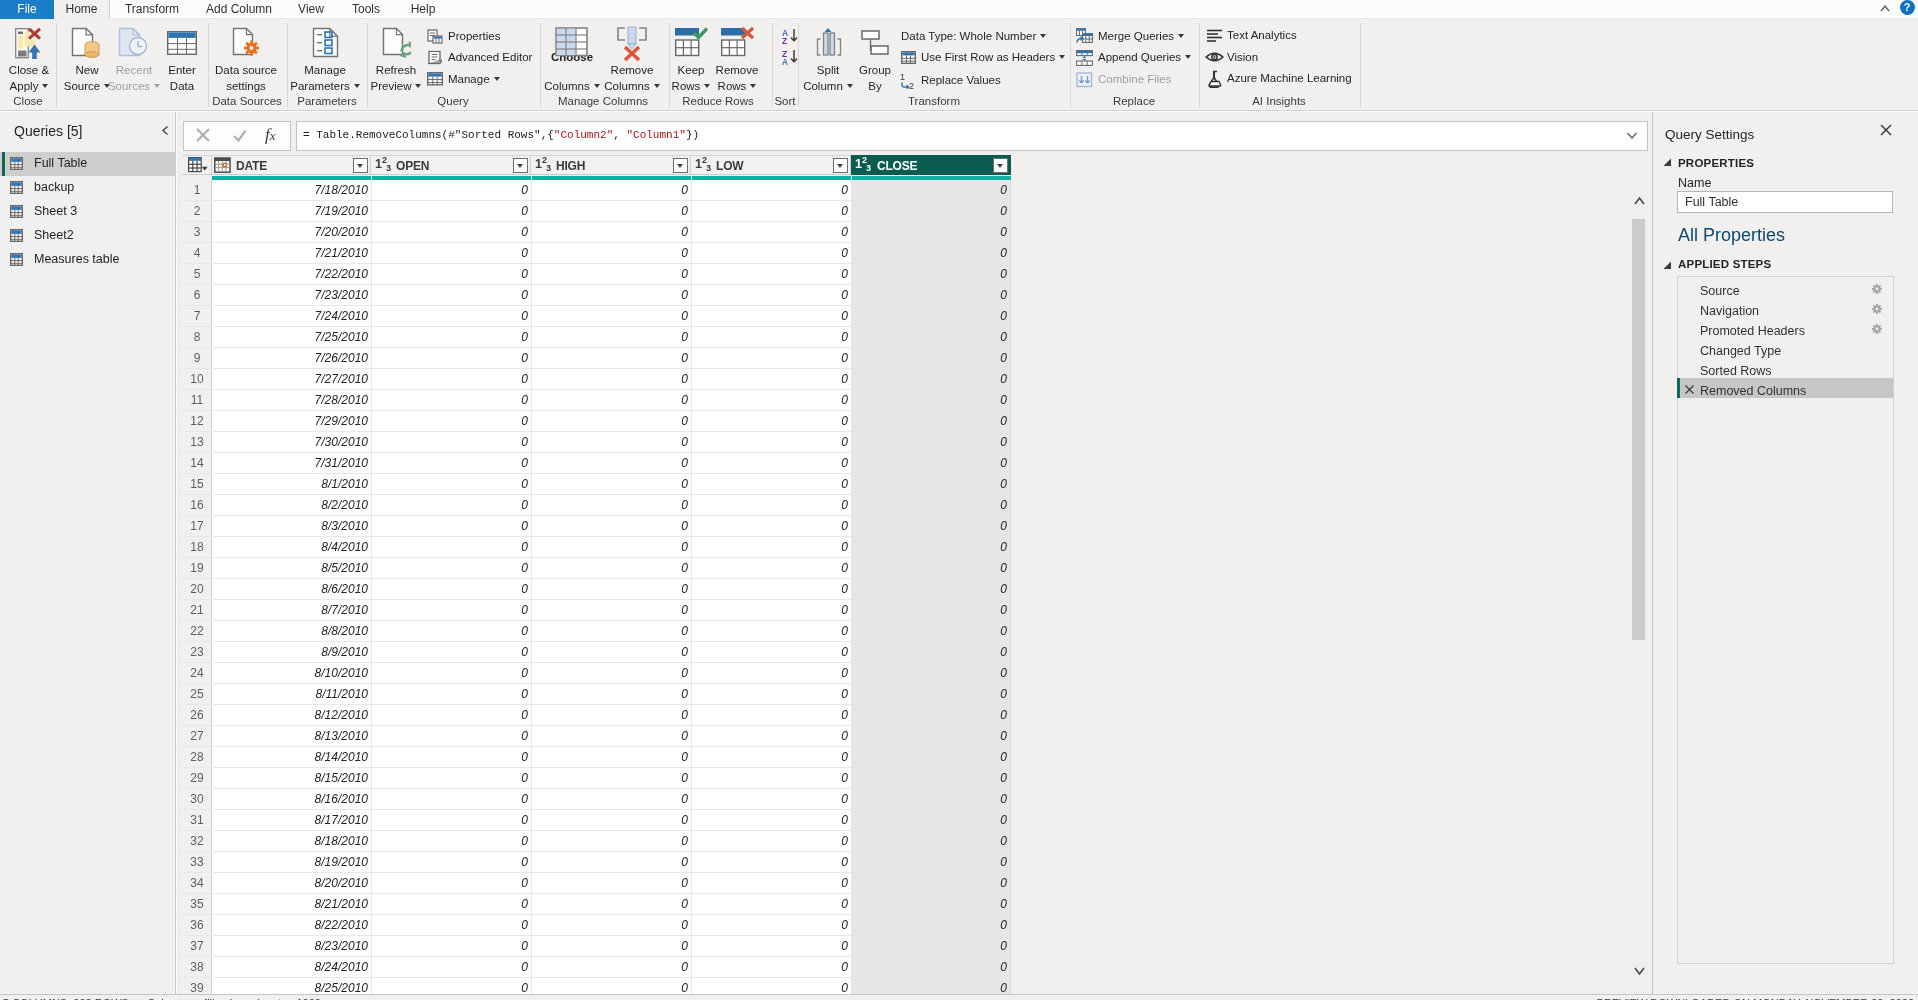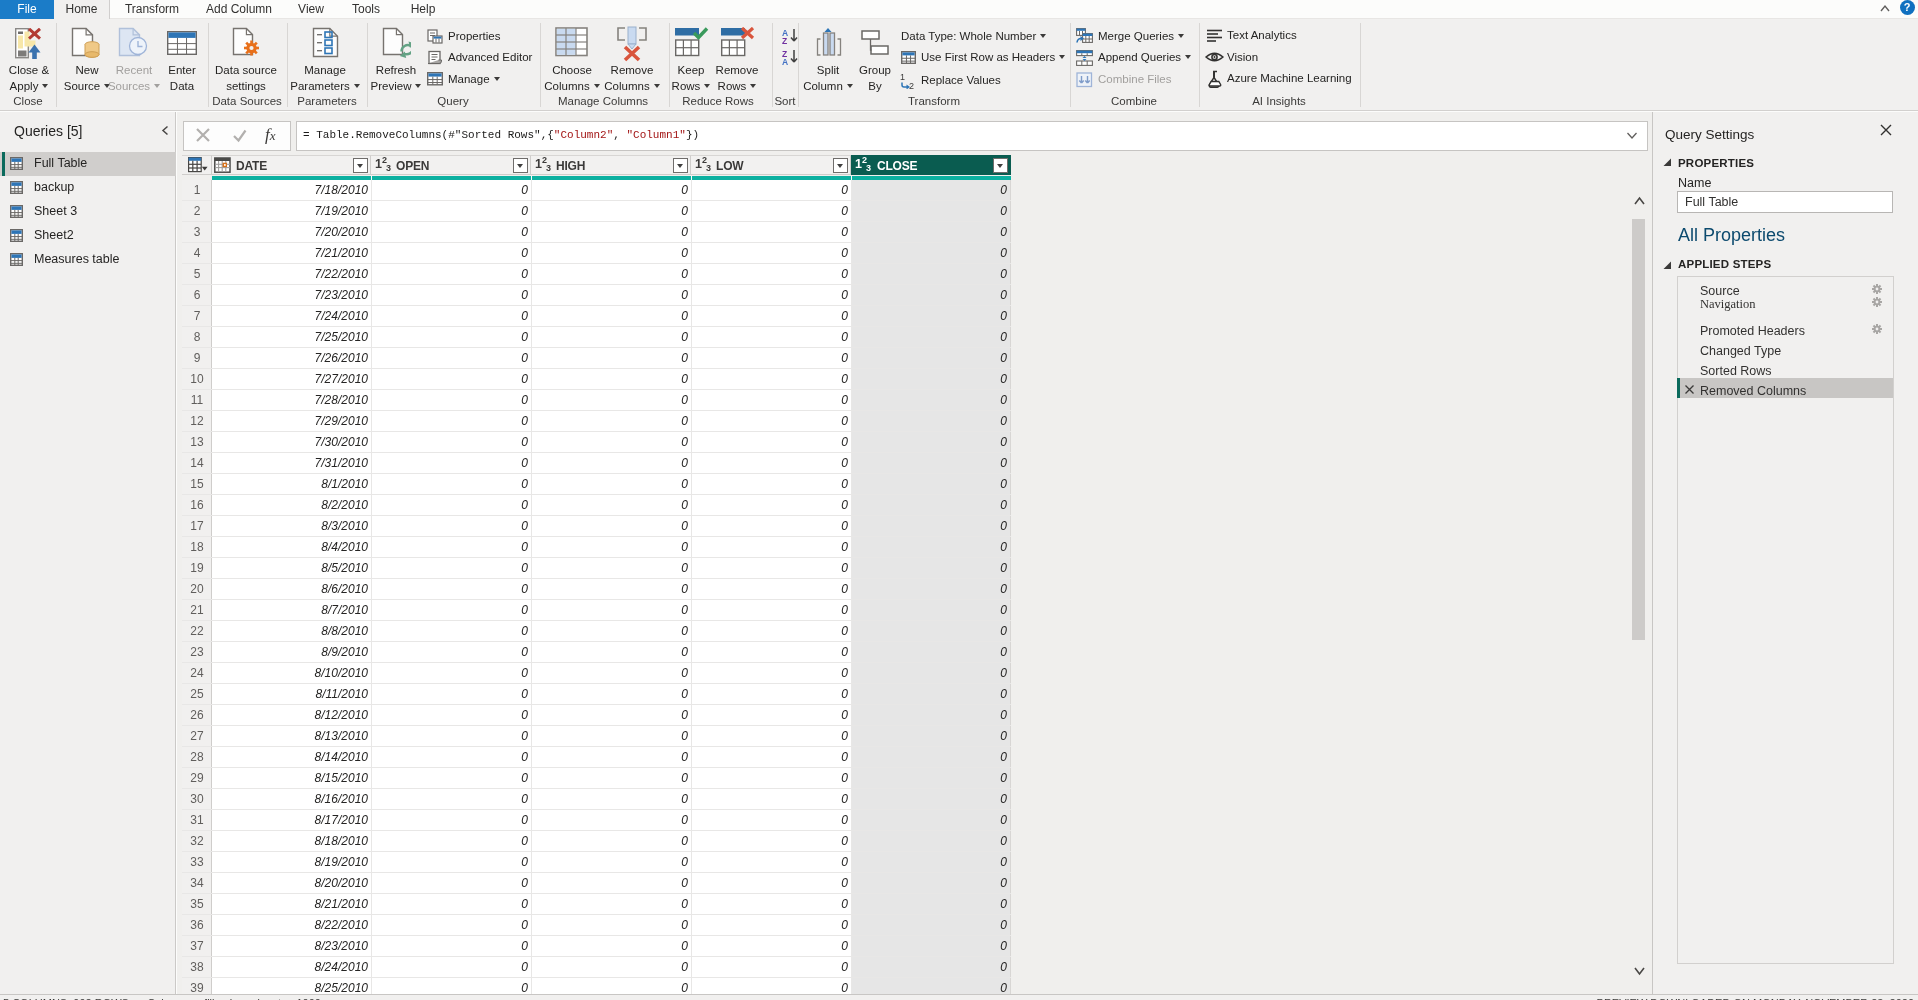--- a/index.html
+++ b/index.html
@@ -58,37 +58,37 @@
 <div class="a sep" style="left:1360px;"></div>
 <div class="rlbl" style="left:0px;width:56px;">Close</div>
 <div class="rlbl" style="left:77px;width:110px;margin-top:46px;">New Query</div>
 <div class="rlbl" style="left:192px;width:110px;">Data Sources</div>
 <div class="rlbl" style="left:272px;width:110px;">Parameters</div>
 <div class="rlbl" style="left:398px;width:110px;">Query</div>
 <div class="rlbl" style="left:538px;width:130px;">Manage Columns</div>
 <div class="rlbl" style="left:663px;width:110px;">Reduce Rows</div>
 <div class="rlbl" style="left:765px;width:40px;">Sort</div>
 <div class="rlbl" style="left:879px;width:110px;">Transform</div>
-<div class="rlbl" style="left:1079px;width:110px;">Combine</div>
+<div class="rlbl" style="left:1079px;width:110px;">Replace</div>
 <div class="rlbl" style="left:1224px;width:110px;">AI Insights</div>
 <div class="rtxt" style="left:-16px;top:63px;width:90px;">Close &amp;</div>
 <div class="rtxt" style="left:-16px;top:78.5px;width:90px;">Apply<span class="ct"></span></div>
 <div class="rtxt" style="left:42px;top:63px;width:90px;">New</div>
 <div class="rtxt" style="left:42px;top:78.5px;width:90px;">Source<span class="ct"></span></div>
 <div class="rtxt" style="left:89px;top:63px;width:90px;color:#a19f9d;">Recent</div>
 <div class="rtxt" style="left:89px;top:78.5px;width:90px;color:#a19f9d;text-align:center;">Sources<span class="ct ctg"></span></div>
 <div class="rtxt" style="left:137px;top:63px;width:90px;">Enter</div>
 <div class="rtxt" style="left:137px;top:78.5px;width:90px;">Data</div>
 <div class="rtxt" style="left:201px;top:63px;width:90px;">Data source</div>
 <div class="rtxt" style="left:201px;top:78.5px;width:90px;">settings</div>
 <div class="rtxt" style="left:280px;top:63px;width:90px;">Manage</div>
 <div class="rtxt" style="left:280px;top:78.5px;width:90px;">Parameters<span class="ct"></span></div>
 <div class="rtxt" style="left:351px;top:63px;width:90px;">Refresh</div>
 <div class="rtxt" style="left:351px;top:78.5px;width:90px;">Preview<span class="ct"></span></div>
-<div class="rtxt" style="left:527px;top:63px;width:90px;">Choose</div>
+<div class="rtxt" style="left:527px;top:50px;width:90px;font-weight:bold;">Choose</div>
 <div class="rtxt" style="left:527px;top:78.5px;width:90px;">Columns<span class="ct"></span></div>
 <div class="rtxt" style="left:587px;top:63px;width:90px;">Remove</div>
 <div class="rtxt" style="left:587px;top:78.5px;width:90px;">Columns<span class="ct"></span></div>
 <div class="rtxt" style="left:646px;top:63px;width:90px;">Keep</div>
 <div class="rtxt" style="left:646px;top:78.5px;width:90px;">Rows<span class="ct"></span></div>
 <div class="rtxt" style="left:692px;top:63px;width:90px;">Remove</div>
 <div class="rtxt" style="left:692px;top:78.5px;width:90px;">Rows<span class="ct"></span></div>
 <div class="rtxt" style="left:783px;top:63px;width:90px;">Split</div>
 <div class="rtxt" style="left:783px;top:78.5px;width:90px;">Column<span class="ct"></span></div>
 <div class="rtxt" style="left:830px;top:63px;width:90px;">Group</div>
@@ -801,21 +801,21 @@
       <g fill="#a8a6a4">
         <circle cx="5" cy="5" r="3.3"></circle>
 <rect x="4" y="0" width="2" height="10"></rect>
         <rect x="0" y="4" width="10" height="2"></rect>
 <rect x="4" y="0" width="2" height="10" transform="rotate(45 5 5)"></rect>
         <rect x="4" y="0" width="2" height="10" transform="rotate(-45 5 5)"></rect>
       </g>
 <circle cx="5" cy="5" r="1.4" fill="#f1f0ef"></circle>
     </svg>
   </div>
-<div class="step" style="top:291px;font-family:Liberation Serif, serif;">
+<div class="step" style="top:298px;">
     <span class="t">Navigation</span>
     <svg class="a" style="left:195px;top:6px;" width="10" height="10" viewBox="0 0 10 10">
       <g fill="#a8a6a4">
         <circle cx="5" cy="5" r="3.3"></circle>
 <rect x="4" y="0" width="2" height="10"></rect>
         <rect x="0" y="4" width="10" height="2"></rect>
 <rect x="4" y="0" width="2" height="10" transform="rotate(45 5 5)"></rect>
         <rect x="4" y="0" width="2" height="10" transform="rotate(-45 5 5)"></rect>
       </g>
 <circle cx="5" cy="5" r="1.4" fill="#f1f0ef"></circle>

